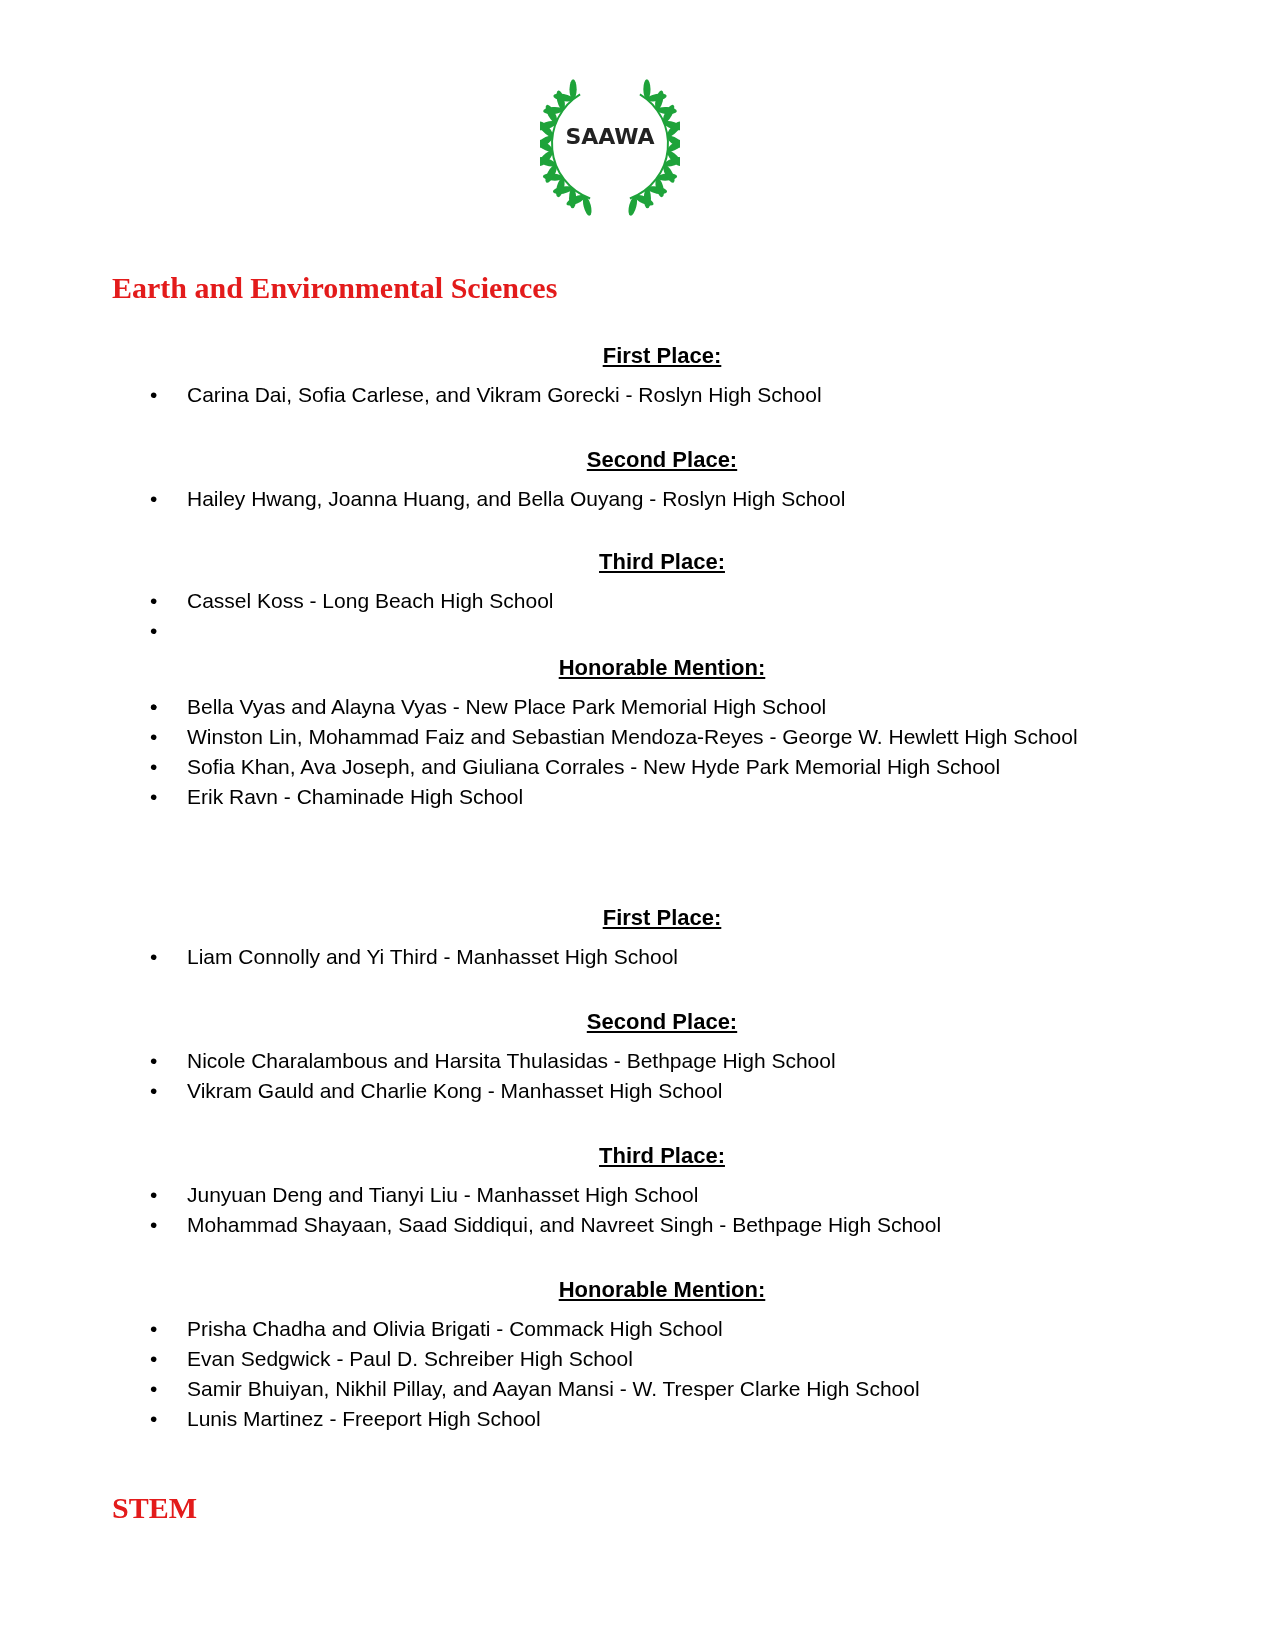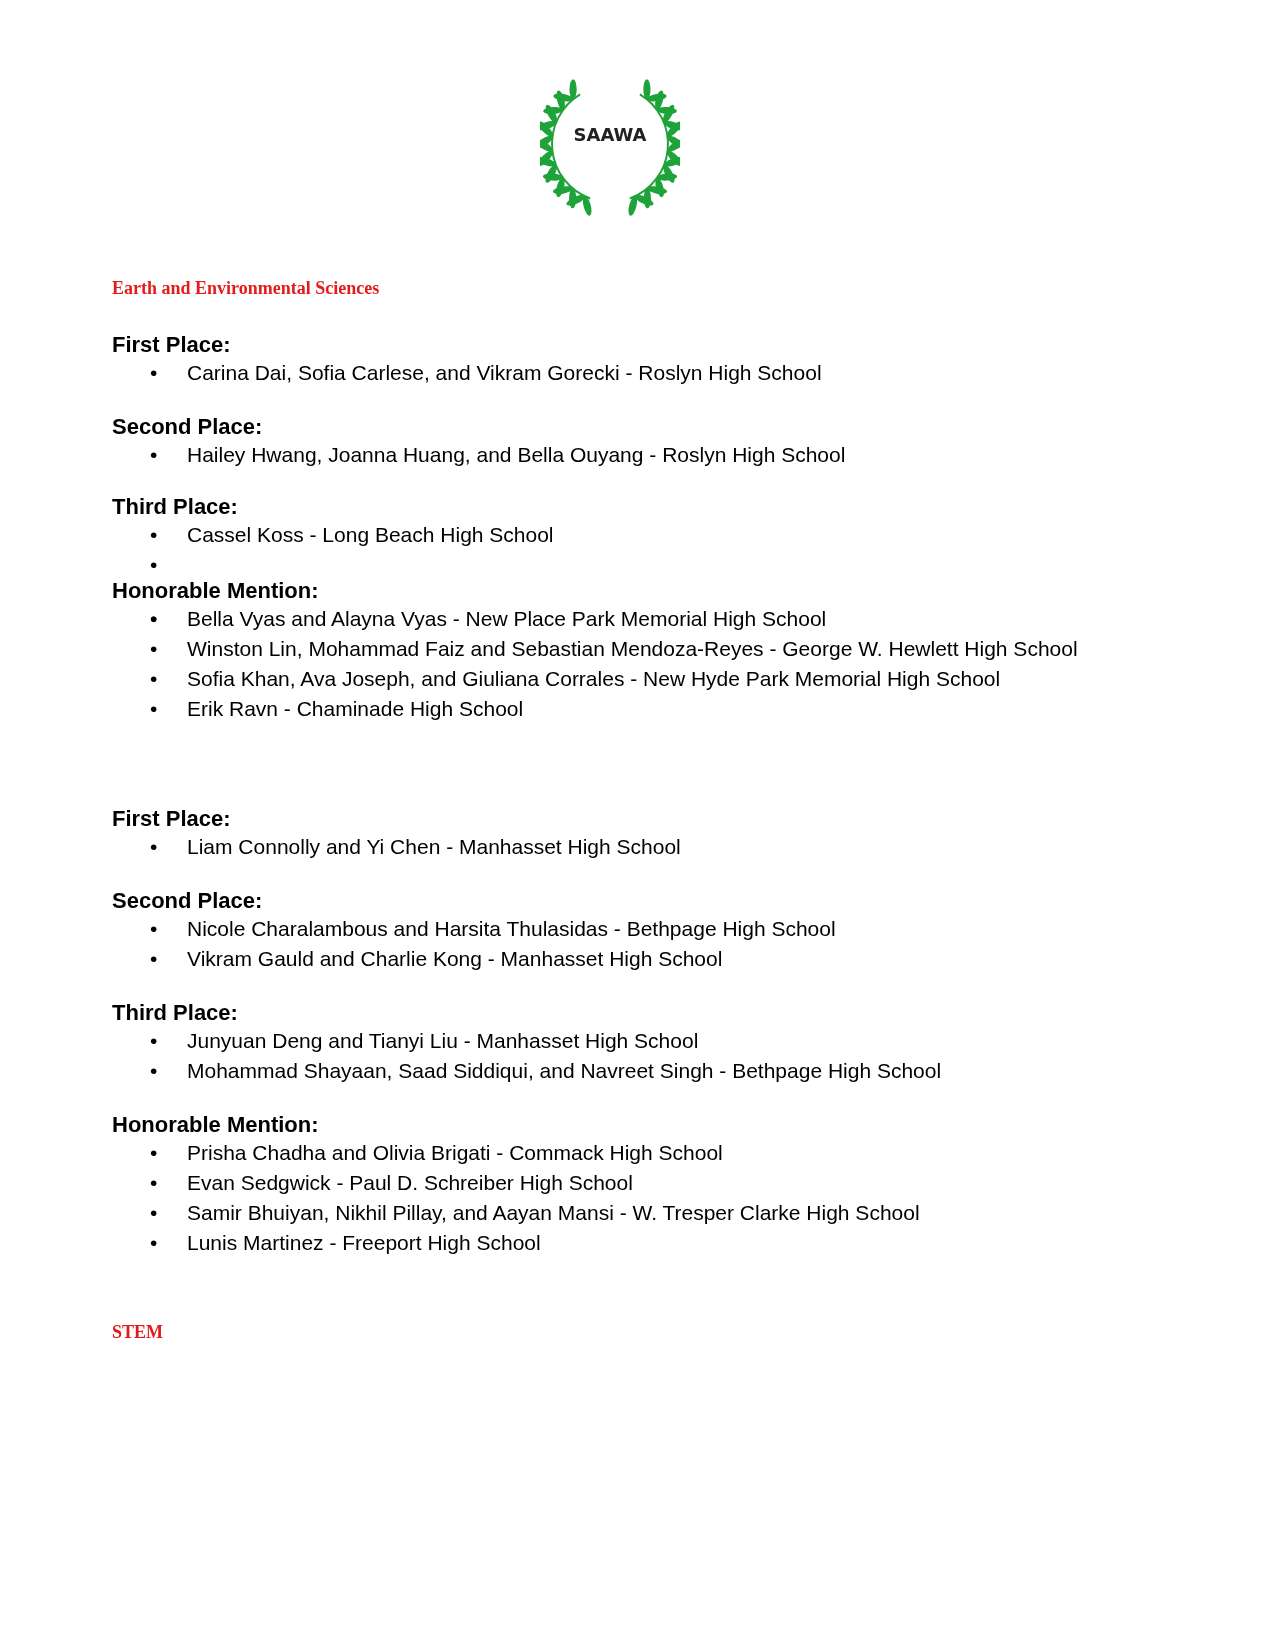--- a/index.html
+++ b/index.html
@@ -1,22 +1,22 @@
 <!DOCTYPE html>
 <html><head>
 <meta charset="utf-8">
 <style>
   html, body { margin:0; padding:0; background:#ffffff; }
   body { width:1275px; height:1650px; position:relative; overflow:hidden; font-family:"Liberation Sans", sans-serif; color:#000; }
   .logo { position:absolute; left:540px; top:68px; width:140px; height:148px; }
-  .logo-text { position:absolute; left:0; right:0; top:56px; text-align:center; font-family:"DejaVu Sans", sans-serif; font-size:18px; font-weight:bold; color:#222; letter-spacing:0px; }
+  .logo-text { position:absolute; left:0; right:0; top:56px; text-align:center; font-family:"DejaVu Sans", sans-serif; font-size:22px; font-weight:bold; color:#222; letter-spacing:0px; }
   .content { position:absolute; left:112px; top:272px; width:1100px; }
-  .section-title { font-family:"Liberation Serif", serif; font-weight:bold; color:#e31b1b; font-size:18px; margin:0; line-height:32px; }
+  .section-title { font-family:"Liberation Serif", serif; font-weight:bold; color:#e31b1b; font-size:30px; margin:0; line-height:32px; }
   .award { margin:0; }
-  .award-title { font-weight:bold; font-size:22px; line-height:26px; margin:0; }
+  .award-title { font-weight:bold; text-decoration:underline; font-size:22px; line-height:26px; margin:11px;text-align:center; }
   ul { list-style:none; margin:0; padding:0; }
   li { font-size:21px; line-height:30px; position:relative; padding-left:75px; white-space:nowrap; }
   li .bullet { position:absolute; left:38px; top:0; }
 </style>
 </head>
 <body>
 
 <div class="logo">
   <svg width="140" height="148" viewBox="0 0 140 148">
     <g id="leaves" fill="#1ea33a">
@@ -102,21 +102,21 @@
     </div>
   </div>
 
   <div style="height:58px"></div>
 
   <div>
     <div style="height:24px"></div>
     <div class="award">
       <div class="award-title">First Place:</div>
       <ul>
-          <li><span class="bullet">•</span><span>Liam Connolly and Yi Chen - Manhasset High School</span></li>
+          <li><span class="bullet">•</span><span>Liam Connolly and Yi Third - Manhasset High School</span></li>
         </ul>
     </div>
     <div style="height:26px"></div>
     <div class="award">
       <div class="award-title">Second Place:</div>
       <ul>
         <li><span class="bullet">•</span><span>Nicole Charalambous and Harsita Thulasidas - Bethpage High School</span></li>
         <li><span class="bullet">•</span><span>Vikram Gauld and Charlie Kong - Manhasset High School</span></li>
       </ul>
     </div>

